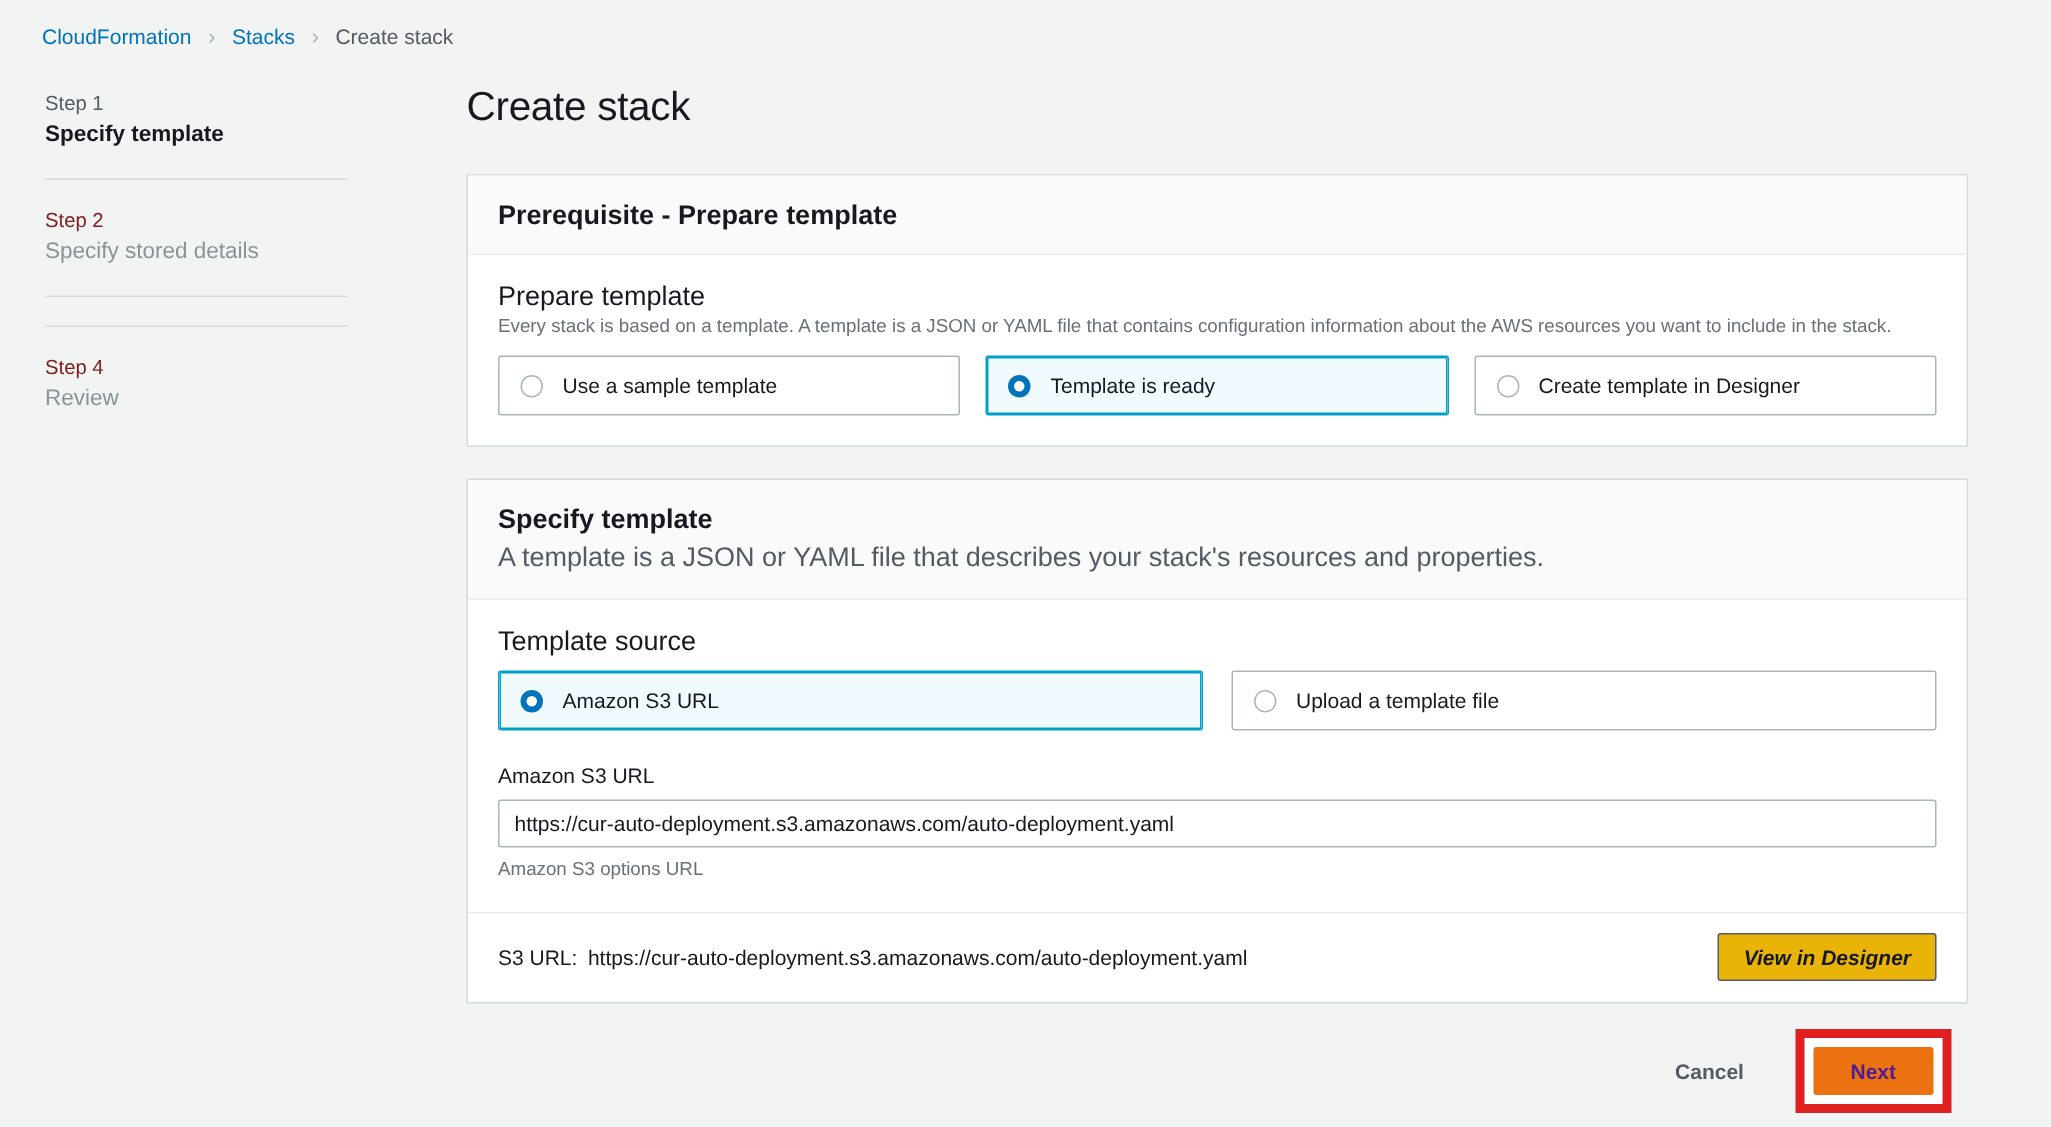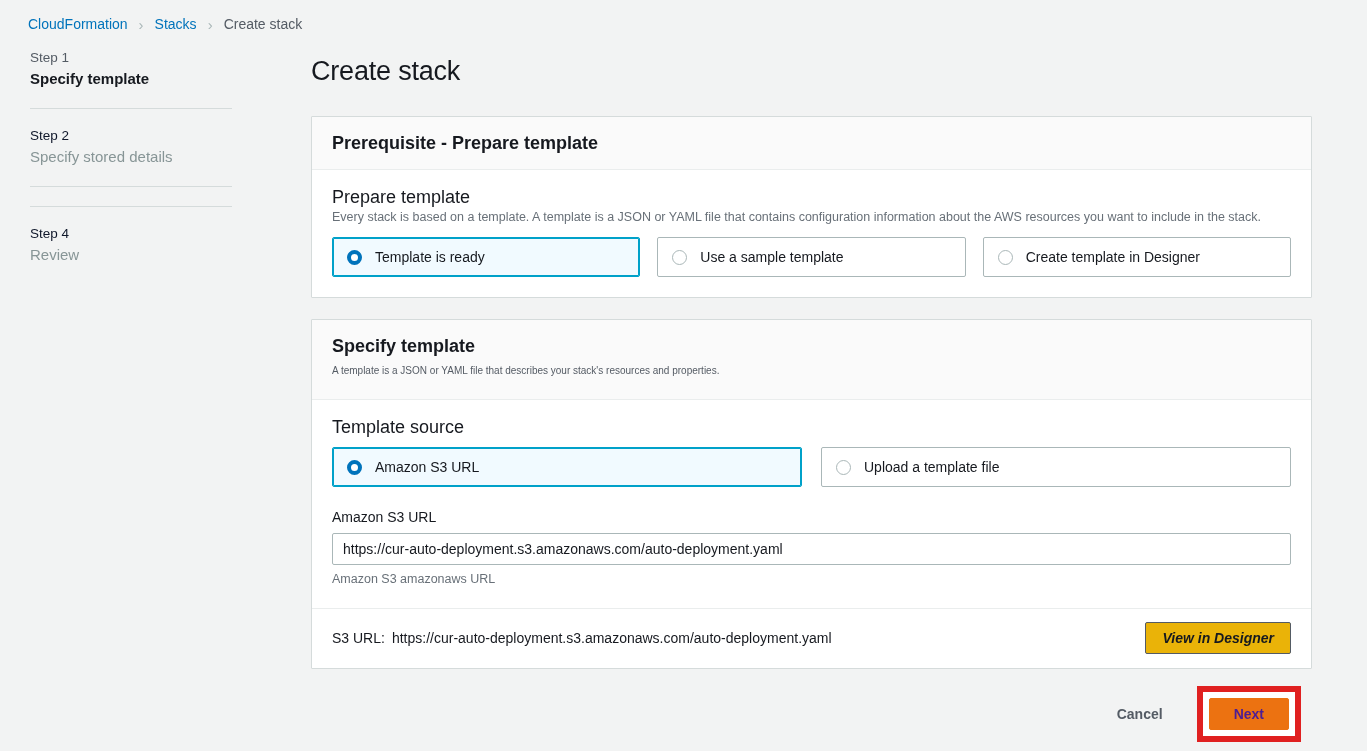--- a/index.html
+++ b/index.html
@@ -26,27 +26,27 @@
     margin: 0 11px;
     font-size: 15px;
     display: inline-block;
     line-height: 1;
     user-select: none;
   }
 
   
   .sidebar {
     position: absolute;
-    left: 30px; top: 49px;
+    left: 30px; top: 60px;
     width: 202px;
   }
   .step-block { padding: 0 0 0 0; }
   .step-num {
     font-size: 13.5px;
-    color: #0f172a;
+    color: #7f1d1d;
     line-height: 18px;
     margin-bottom: 2px;
   }
   .step-name {
     font-size: 15px;
     line-height: 20px;
     color: #879596;
   }
   .step-block.active .step-num { color: #545b64; }
   .step-block.active .step-name { color: #16191f; font-weight: bold; }
@@ -82,21 +82,21 @@
     padding: 15px 20px 15px 20px;
   }
   .card-head.tall { padding-bottom: 19px; }
   .card-title {
     font-size: 18px;
     font-weight: bold;
     color: #16191f;
     line-height: 22px;
   }
   .card-sub {
-    font-size: 10px;
+    font-size: 18px;
     color: #545b64;
     line-height: 18px;
     margin-top: 5px;
   }
   .card-body { padding: 18px 20px 20px 20px; }
 
   .field-label {
     font-size: 18px;
     color: #16191f;
     line-height: 18px;
@@ -275,27 +275,27 @@
   <h1 class="page-title">Create stack</h1>
 
   <section class="card">
     <div class="card-head">
       <div class="card-title">Prerequisite - Prepare template</div>
     </div>
     <div class="card-body">
       <div class="field-label">Prepare template</div>
       <div class="field-desc">Every stack is based on a template. A template is a JSON or YAML file that contains configuration information about the AWS resources you want to include in the stack.</div>
       <div class="tile-row">
+        <div class="tile">
+          <span class="radio"></span>
+          <span class="tile-label">Use a sample template</span>
+        </div>
         <div class="tile selected">
           <span class="radio"></span>
           <span class="tile-label">Template is ready</span>
-        </div>
-        <div class="tile">
-          <span class="radio"></span>
-          <span class="tile-label">Use a sample template</span>
         </div>
         <div class="tile">
           <span class="radio"></span>
           <span class="tile-label">Create template in Designer</span>
         </div>
       </div>
     </div>
   </section>
 
   <section class="card">
@@ -313,21 +313,21 @@
           <span class="tile-label">Amazon S3 URL</span>
         </div>
         <div class="tile">
           <span class="radio"></span>
           <span class="tile-label">Upload a template file</span>
         </div>
       </div>
 
       <div class="input-label">Amazon S3 URL</div>
       <input class="text-input" type="text" value="https://cur-auto-deployment.s3.amazonaws.com/auto-deployment.yaml" style="">
-      <div class="input-hint">Amazon S3 amazonaws URL</div>
+      <div class="input-hint">Amazon S3 options URL</div>
     </div>
 
     <div class="designer-row">
       <div class="s3-line">
         <span class="s3-key">S3 URL:</span><span class="s3-val">https://cur-auto-deployment.s3.amazonaws.com/auto-deployment.yaml</span>
       </div>
       <button class="btn-normal">View in Designer</button>
     </div>
   </section>
 

